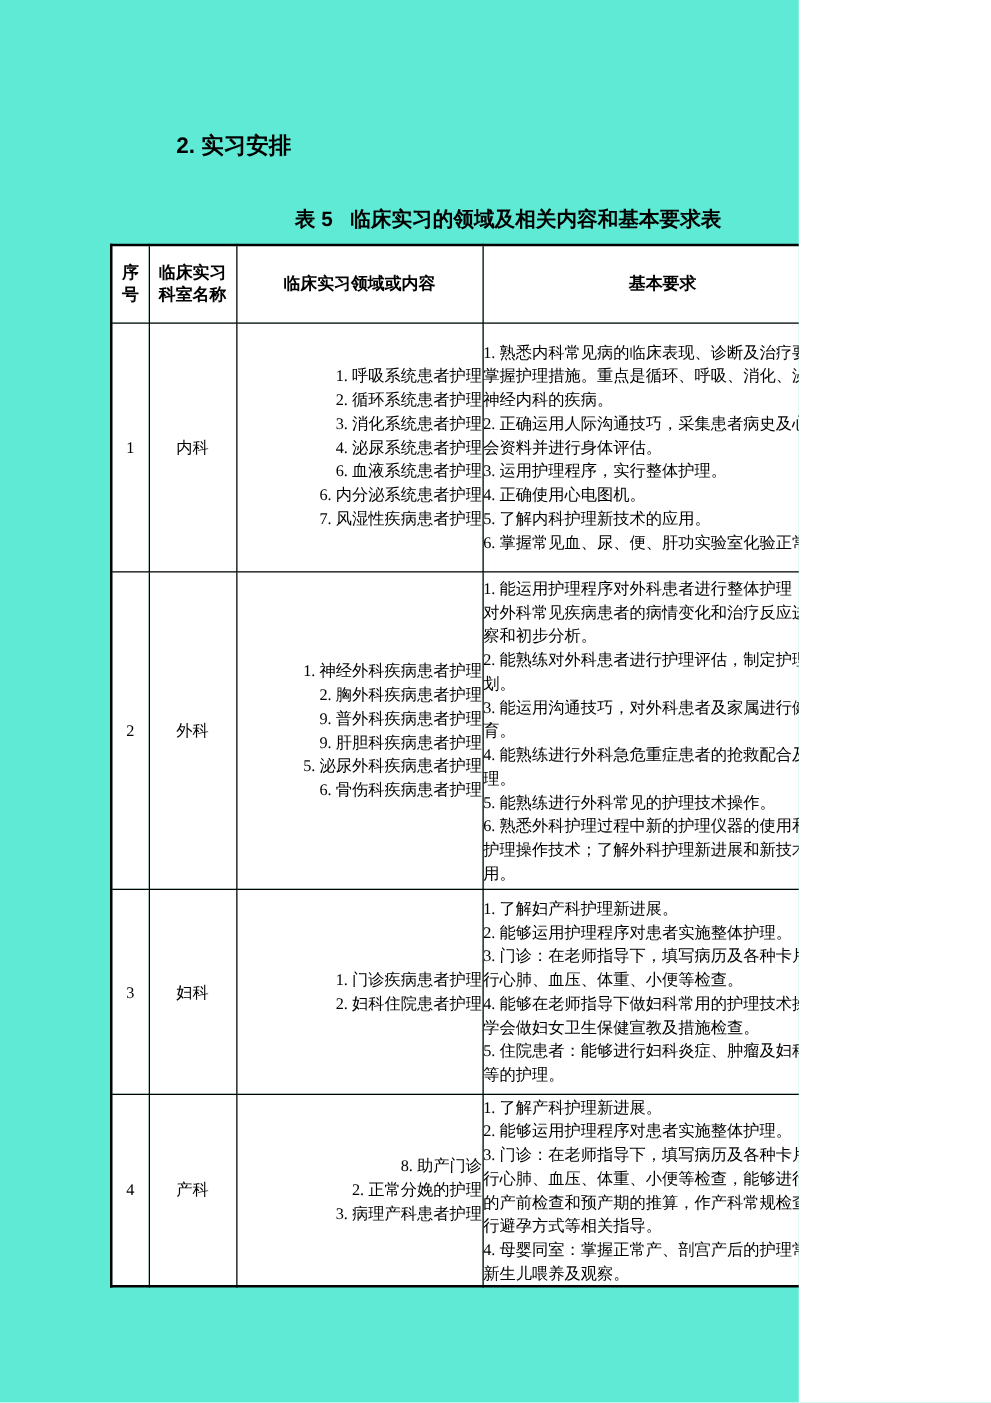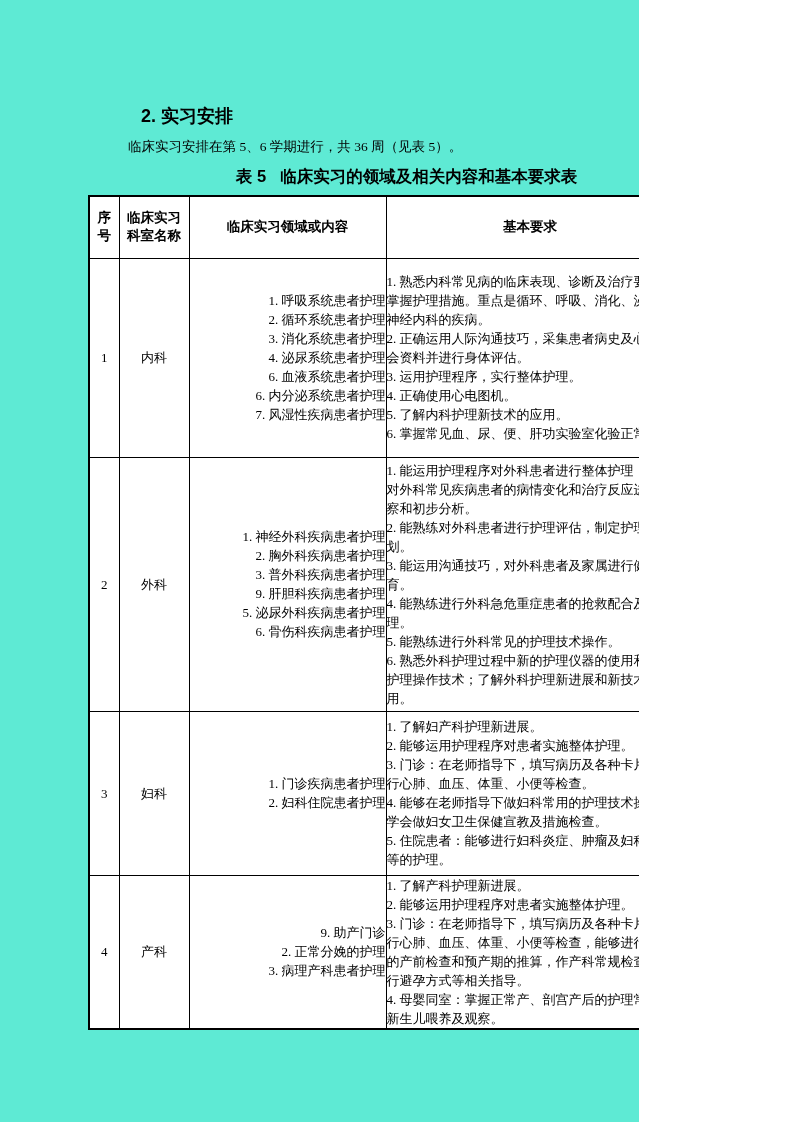--- a/index.html
+++ b/index.html
@@ -106,21 +106,20 @@
     line-height: 16px;
   }
 </style>
 </head>
 <body>
 
 <div class="page">
 
   <div class="section-heading">2. 实习安排</div>
 
-  <div class="intro-paragraph">临床实习安排在第 5、6 学期进行，共 36 周（见表 5）。</div>
 
   <div class="table-caption">
     <span>表 5</span><span class="caption-title">临床实习的领域及相关内容和基本要求表</span>
   </div>
 
   <table class="internship-table">
     <colgroup>
       <col style="width:30px">
       <col style="width:70px">
       <col style="width:197px">
@@ -165,21 +164,21 @@
         </td>
         <td class="cell-time">4 周</td>
       </tr>
       <tr class="row-2">
         <td class="cell-no">2</td>
         <td class="cell-dept">外科</td>
         <td class="cell-content">
           <div class="list-block">
               <div class="li">1. 神经外科疾病患者护理</div>
               <div class="li">2. 胸外科疾病患者护理</div>
-              <div class="li">3. 普外科疾病患者护理</div>
+              <div class="li">9. 普外科疾病患者护理</div>
               <div class="li">9. 肝胆科疾病患者护理</div>
               <div class="li">5. 泌尿外科疾病患者护理</div>
               <div class="li">6. 骨伤科疾病患者护理</div>
             </div>
         </td>
         <td class="cell-req">
           <div class="list-block">
               <div class="li">1. 能运用护理程序对外科患者进行整体护理，并能对外科常见疾病患者的病情变化和治疗反应进行观察和初步分析。</div>
               <div class="li">2. 能熟练对外科患者进行护理评估，制定护理计划。</div>
               <div class="li">3. 能运用沟通技巧，对外科患者及家属进行健康教育。</div>
@@ -208,21 +207,21 @@
               <div class="li">5. 住院患者：能够进行妇科炎症、肿瘤及妇科手术等的护理。</div>
             </div>
         </td>
         <td class="cell-time">4 周</td>
       </tr>
       <tr class="row-4">
         <td class="cell-no">4</td>
         <td class="cell-dept">产科</td>
         <td class="cell-content">
           <div class="list-block">
-              <div class="li">9. 助产门诊</div>
+              <div class="li">8. 助产门诊</div>
               <div class="li">2. 正常分娩的护理</div>
               <div class="li">3. 病理产科患者护理</div>
             </div>
         </td>
         <td class="cell-req">
           <div class="list-block">
               <div class="li">1. 了解产科护理新进展。</div>
               <div class="li">2. 能够运用护理程序对患者实施整体护理。</div>
               <div class="li">3. 门诊：在老师指导下，填写病历及各种卡片，进行心肺、血压、体重、小便等检查，能够进行常规的产前检查和预产期的推算，作产科常规检查，进行避孕方式等相关指导。</div>
               <div class="li">4. 母婴同室：掌握正常产、剖宫产后的护理常规；新生儿喂养及观察。</div>

